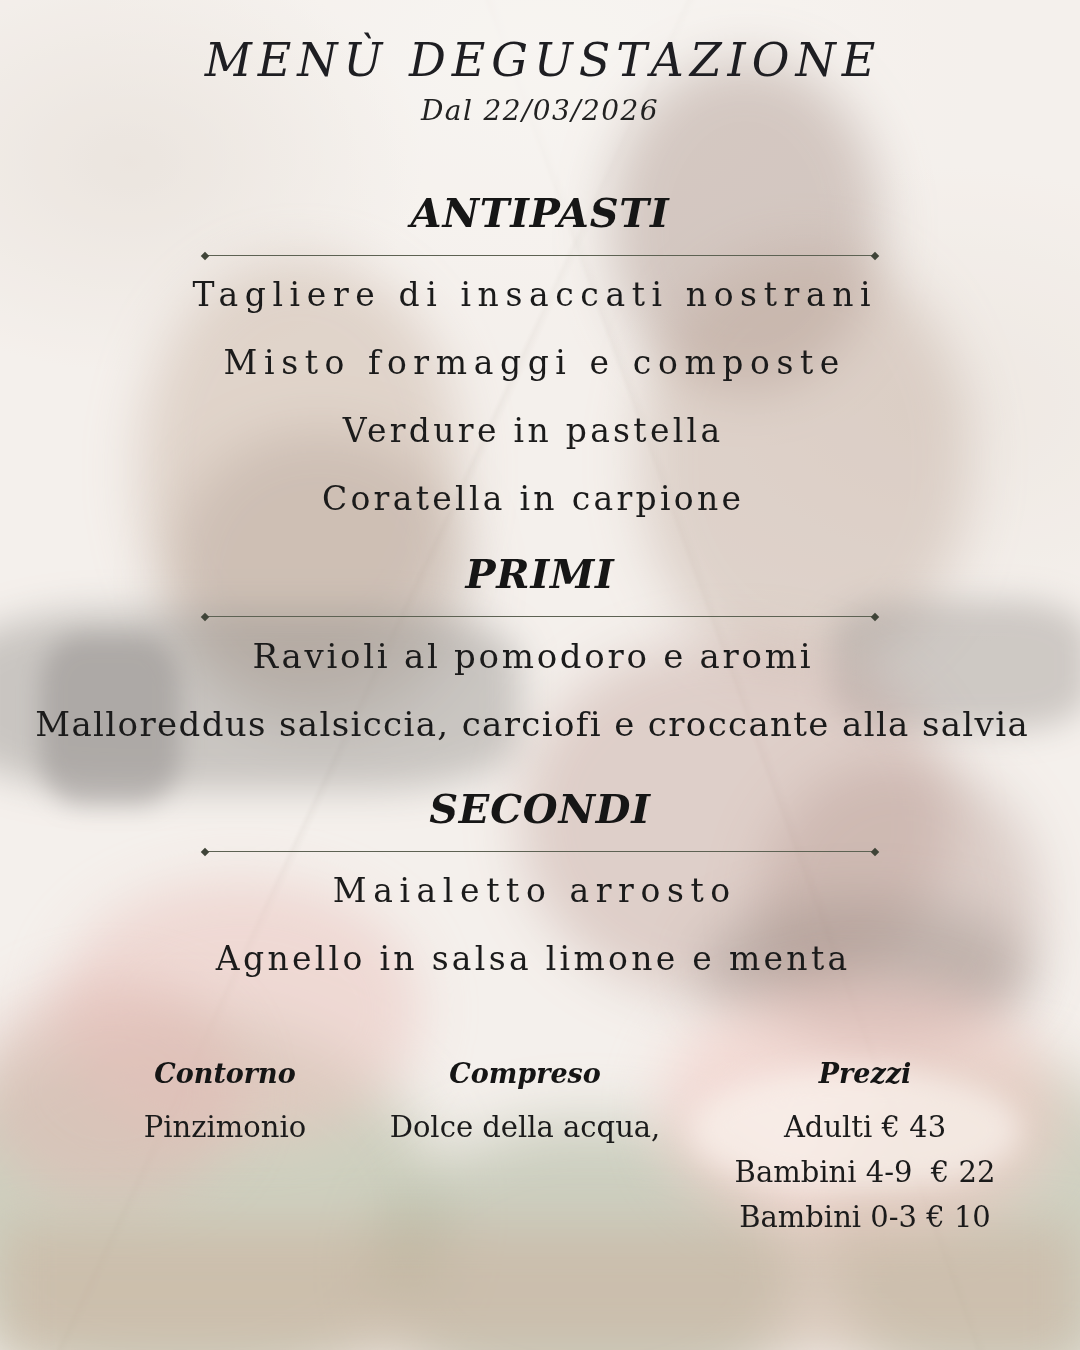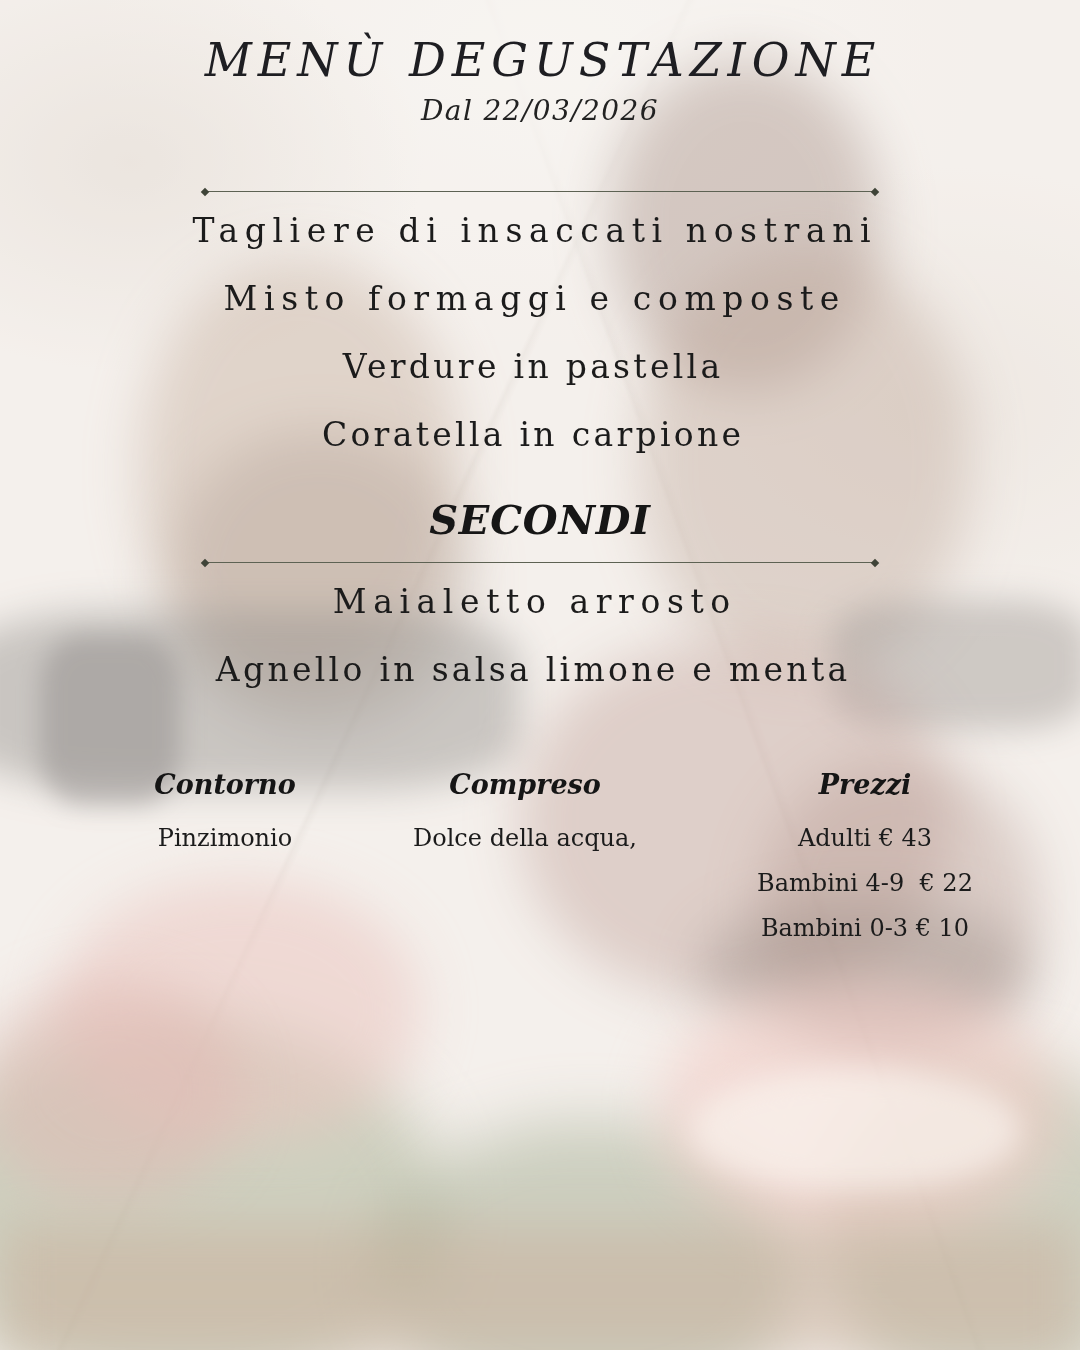--- a/index.html
+++ b/index.html
@@ -70,21 +70,21 @@
   .sec{margin-top:26px;}
   .sec-secondi{margin-top:36px;}
   .item-wide{font-size:34px;}
   
   .footer{position:relative;height:250px;margin-top:72px;}
   .fcol{position:absolute;top:0;text-align:center;}
   .fcol-1{left:80px;width:290px;}
   .fcol-2{left:380px;width:290px;}
   .fcol-3{left:690px;width:350px;}
   .f-heading{font-style:italic;font-weight:bold;font-size:27px;line-height:38px;margin-bottom:12px;color:#151515;}
-  .f-line{font-size:24px;line-height:45px;white-space:pre;color:#1b1b1b;}
+  .f-line{font-size:29px;line-height:45px;white-space:pre;color:#1b1b1b;}
 </style>
 </head>
 <body>
 
 <div class="bg">
   <div class="stone"></div>
   <div class="blob b1"></div>
   <div class="blob b2"></div>
   <div class="blob b3"></div>
   <div class="blob b4"></div>
@@ -104,33 +104,46 @@
   <div class="blob b18"></div>
   <div class="wash"></div>
 </div>
 
 <div class="content">
 
   <div class="title">MENÙ DEGUSTAZIONE</div>
   <div class="subtitle">Dal 22/03/2026</div>
 
   <div class="sec">
+    <div class="section-heading">ANTIPASTI</div>
     <div class="divider">
       <span class="ddot"></span>
       <span class="dline"></span>
       <span class="ddot"></span>
     </div>
     <div class="items">
       <div class="item ls-a">Tagliere di insaccati nostrani</div>
       <div class="item ls-a">Misto formaggi e composte</div>
       <div class="item ls-b">Verdure in pastella</div>
       <div class="item ls-b">Coratella in carpione</div>
     </div>
   </div>
 
+  <div class="sec">
+    <div class="section-heading">PRIMI</div>
+    <div class="divider">
+      <span class="ddot"></span>
+      <span class="dline"></span>
+      <span class="ddot"></span>
+    </div>
+    <div class="items">
+      <div class="item item-wide ls-c">Ravioli al pomodoro e aromi</div>
+      <div class="item item-wide ls-d">Malloreddus salsiccia, carciofi e croccante alla salvia</div>
+    </div>
+  </div>
 
   <div class="sec sec-secondi">
     <div class="section-heading">SECONDI</div>
     <div class="divider">
       <span class="ddot"></span>
       <span class="dline"></span>
       <span class="ddot"></span>
     </div>
     <div class="items">
       <div class="item ls-a">Maialetto arrosto</div>

